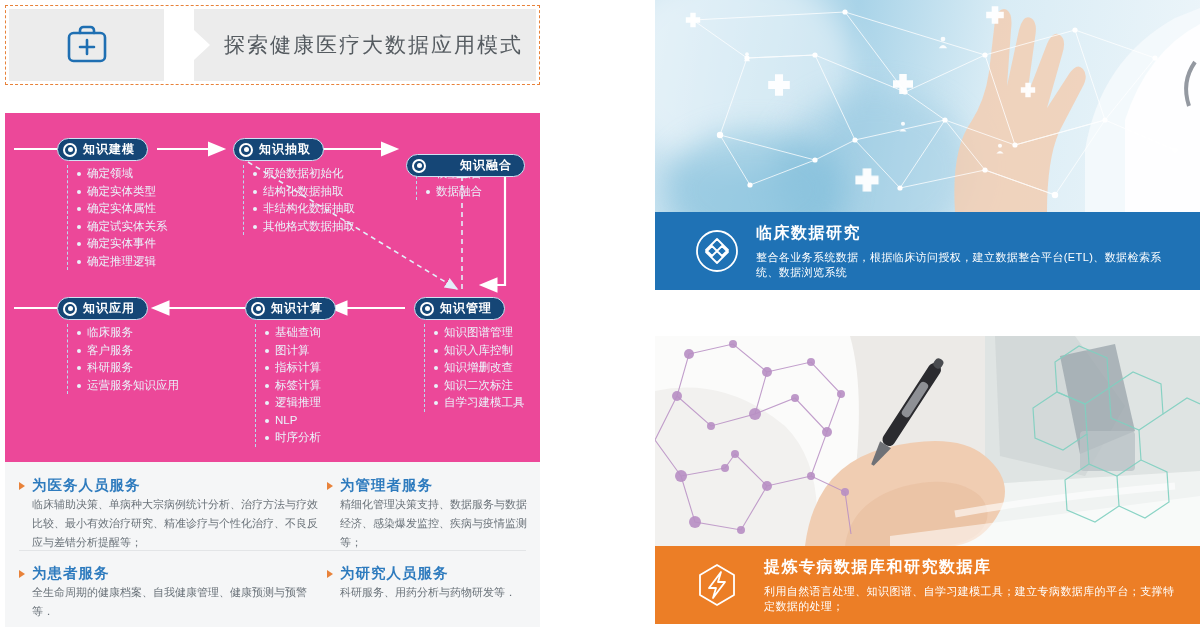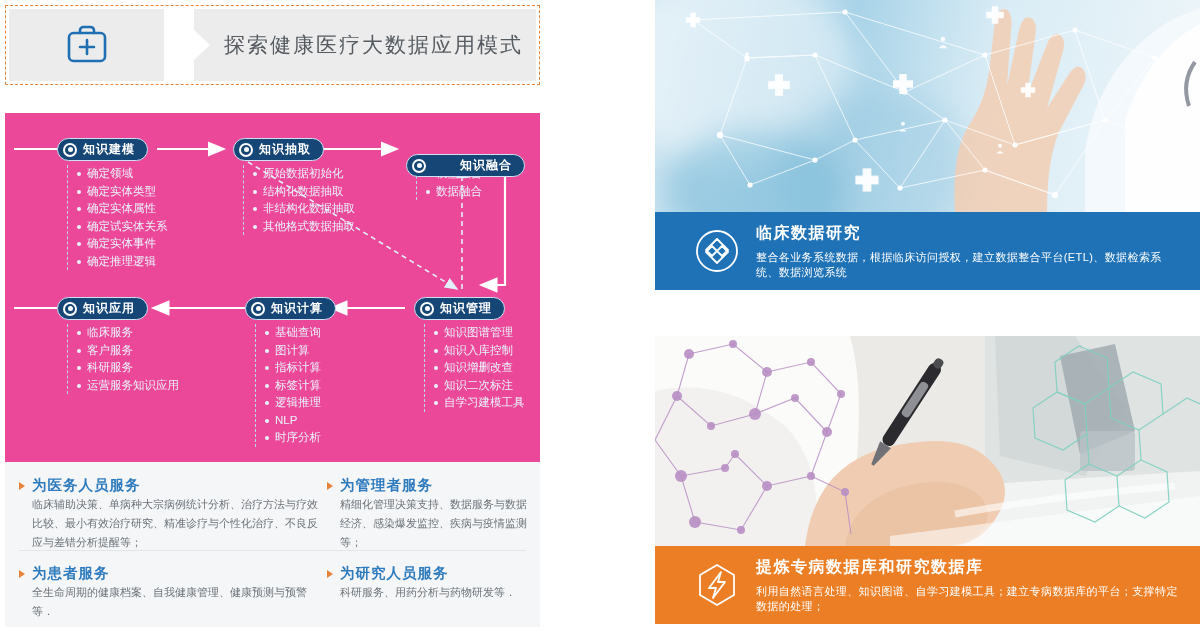--- a/index.html
+++ b/index.html
@@ -126,21 +126,21 @@
   .photo.one { height: 212px; background: linear-gradient(100deg,#cfe6f2 0%,#a8d3e8 35%,#d9ecf5 60%,#eef6fa 100%); }
   .photo.two { height: 210px; background: linear-gradient(95deg,#f4f2f0 0%,#e9e7e4 40%,#dfe9e6 70%,#eef3f1 100%); }
 
   .photo .blur-shape { position: absolute; border-radius: 50%; filter: blur(14px); }
 
   .caption {
     position: relative; width: 100%; height: 78px;
     display: flex; align-items: center; padding: 0 20px 0 39px;
   }
   .caption.blue { background: #1F72B5; }
-  .caption.orange { background: #EC7E26; }
+  .caption.orange { background: #EC7E26; gap: 8px; }
   .cap-icon { flex: 0 0 auto; width: 46px; height: 46px; margin-right: 16px; }
   .cap-text { color: #ffffff; }
   .cap-title { font-size: 16px; font-weight: bold; letter-spacing: 1.5px; margin-bottom: 6px; }
   .cap-desc { font-size: 11px; letter-spacing: 0.4px; line-height: 15px; }
 </style>
 </head>
 <body>
 
 <div class="page">
 

